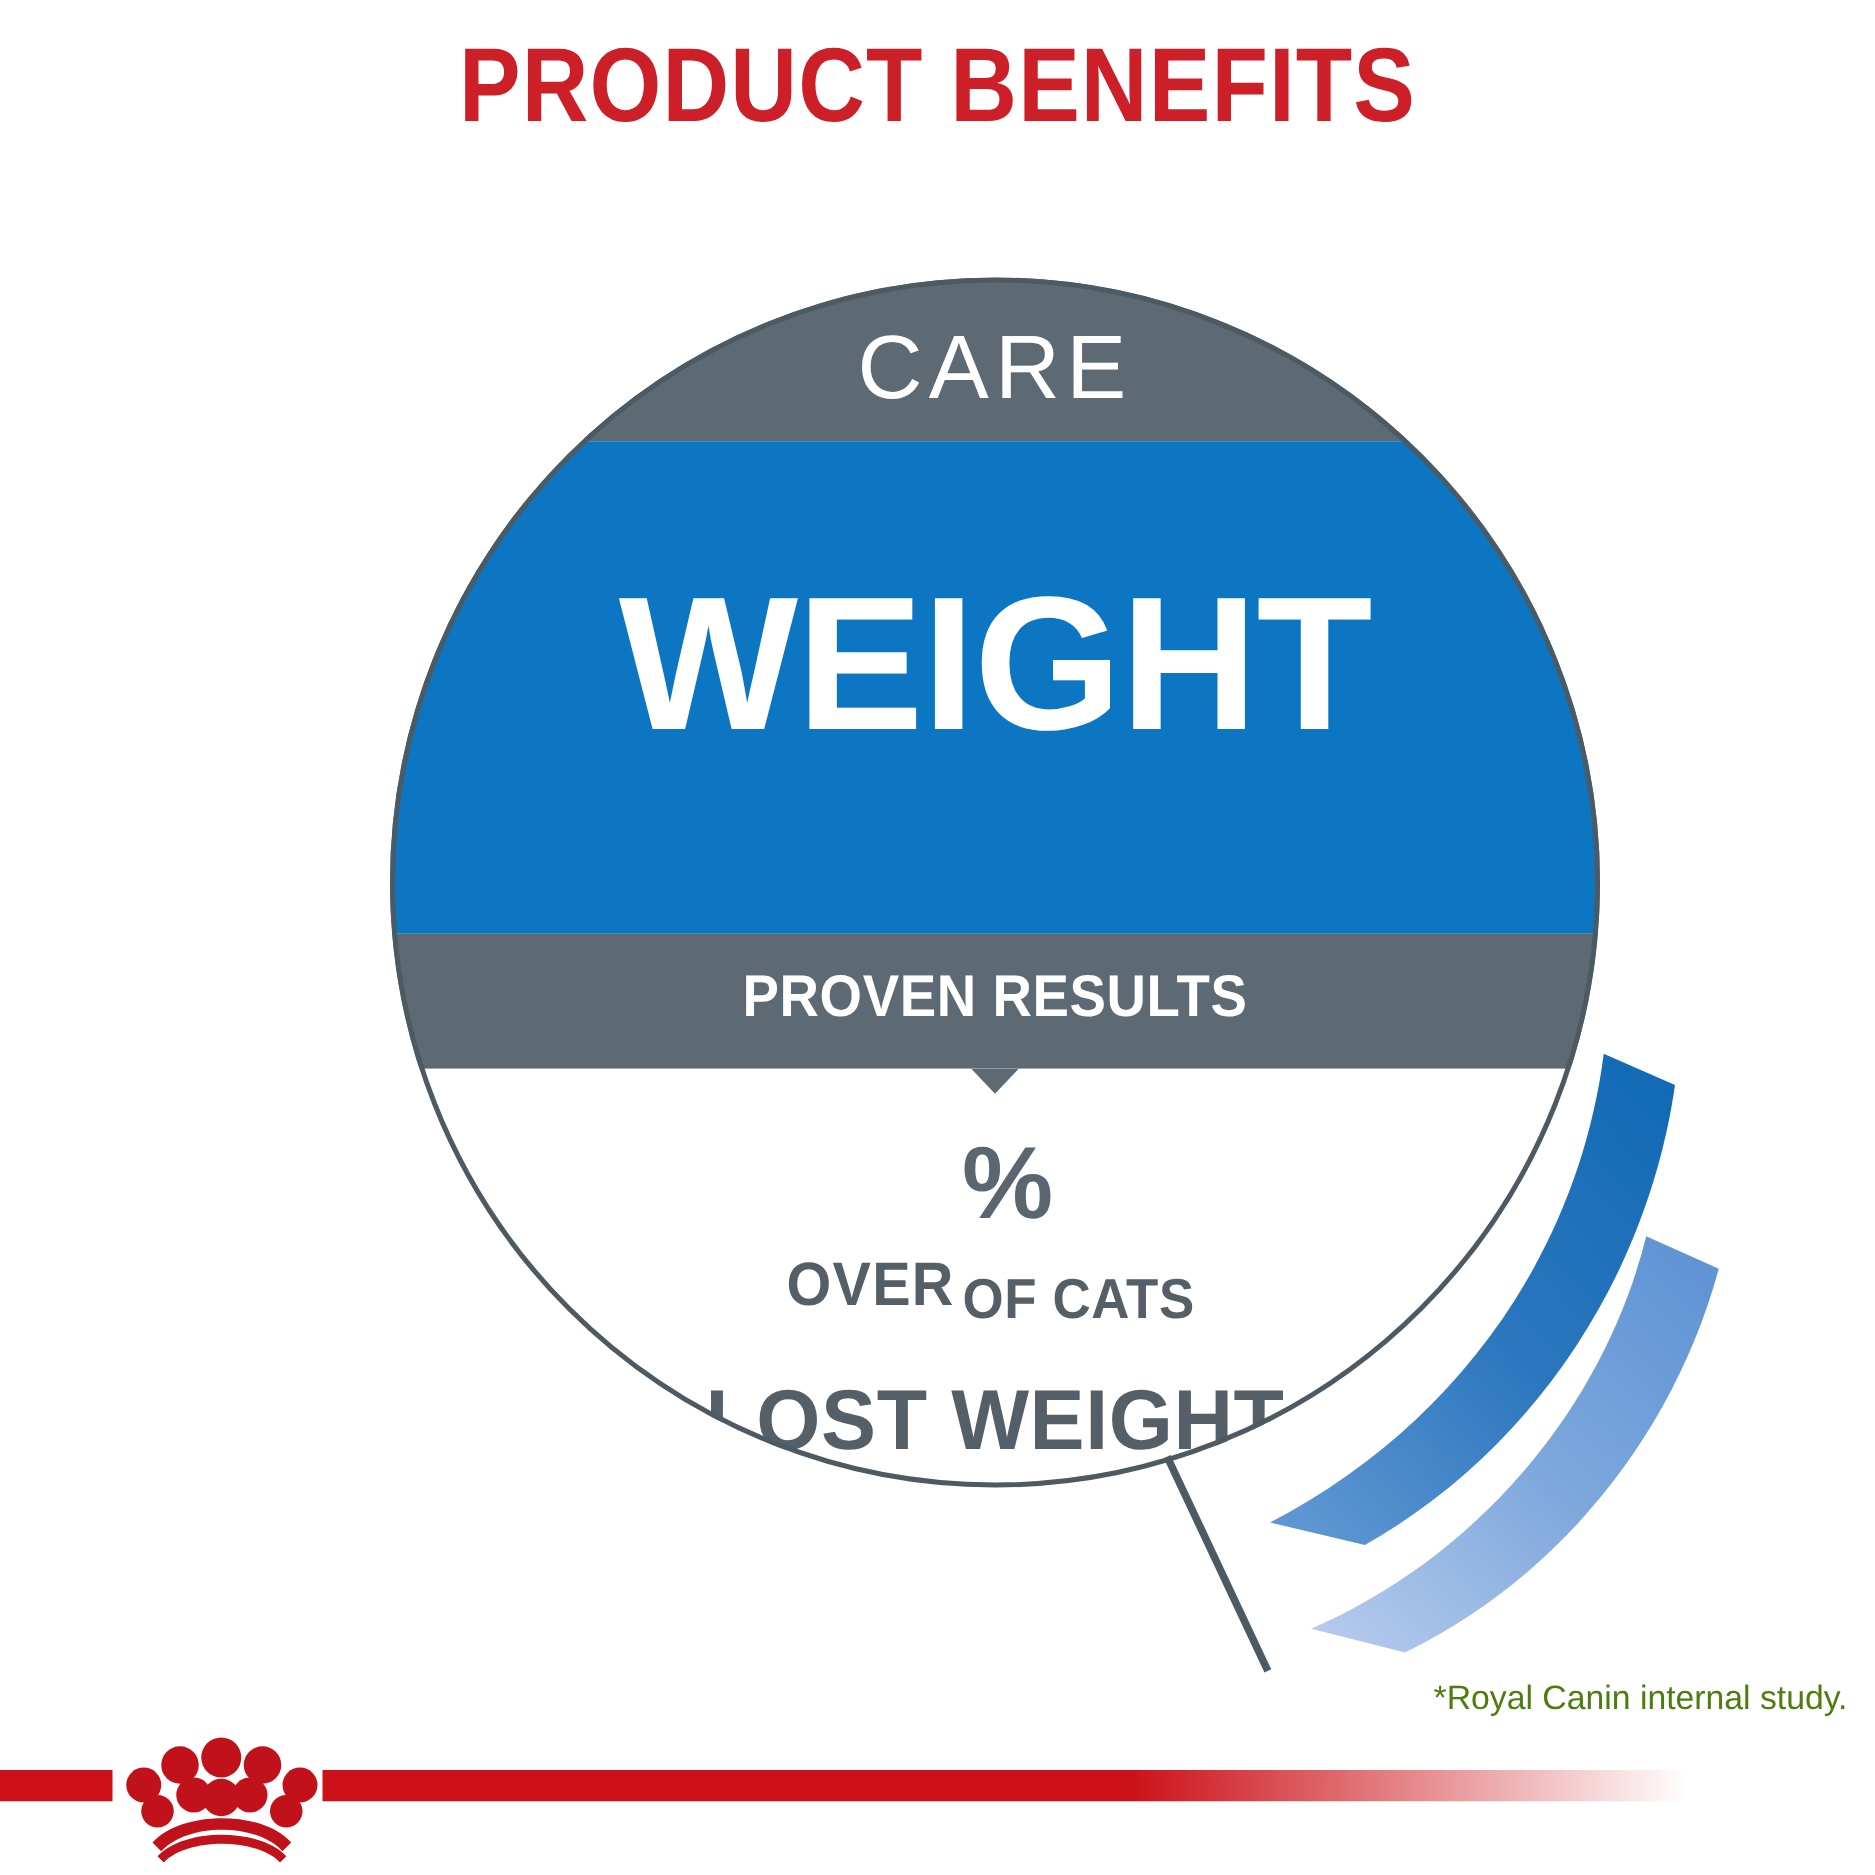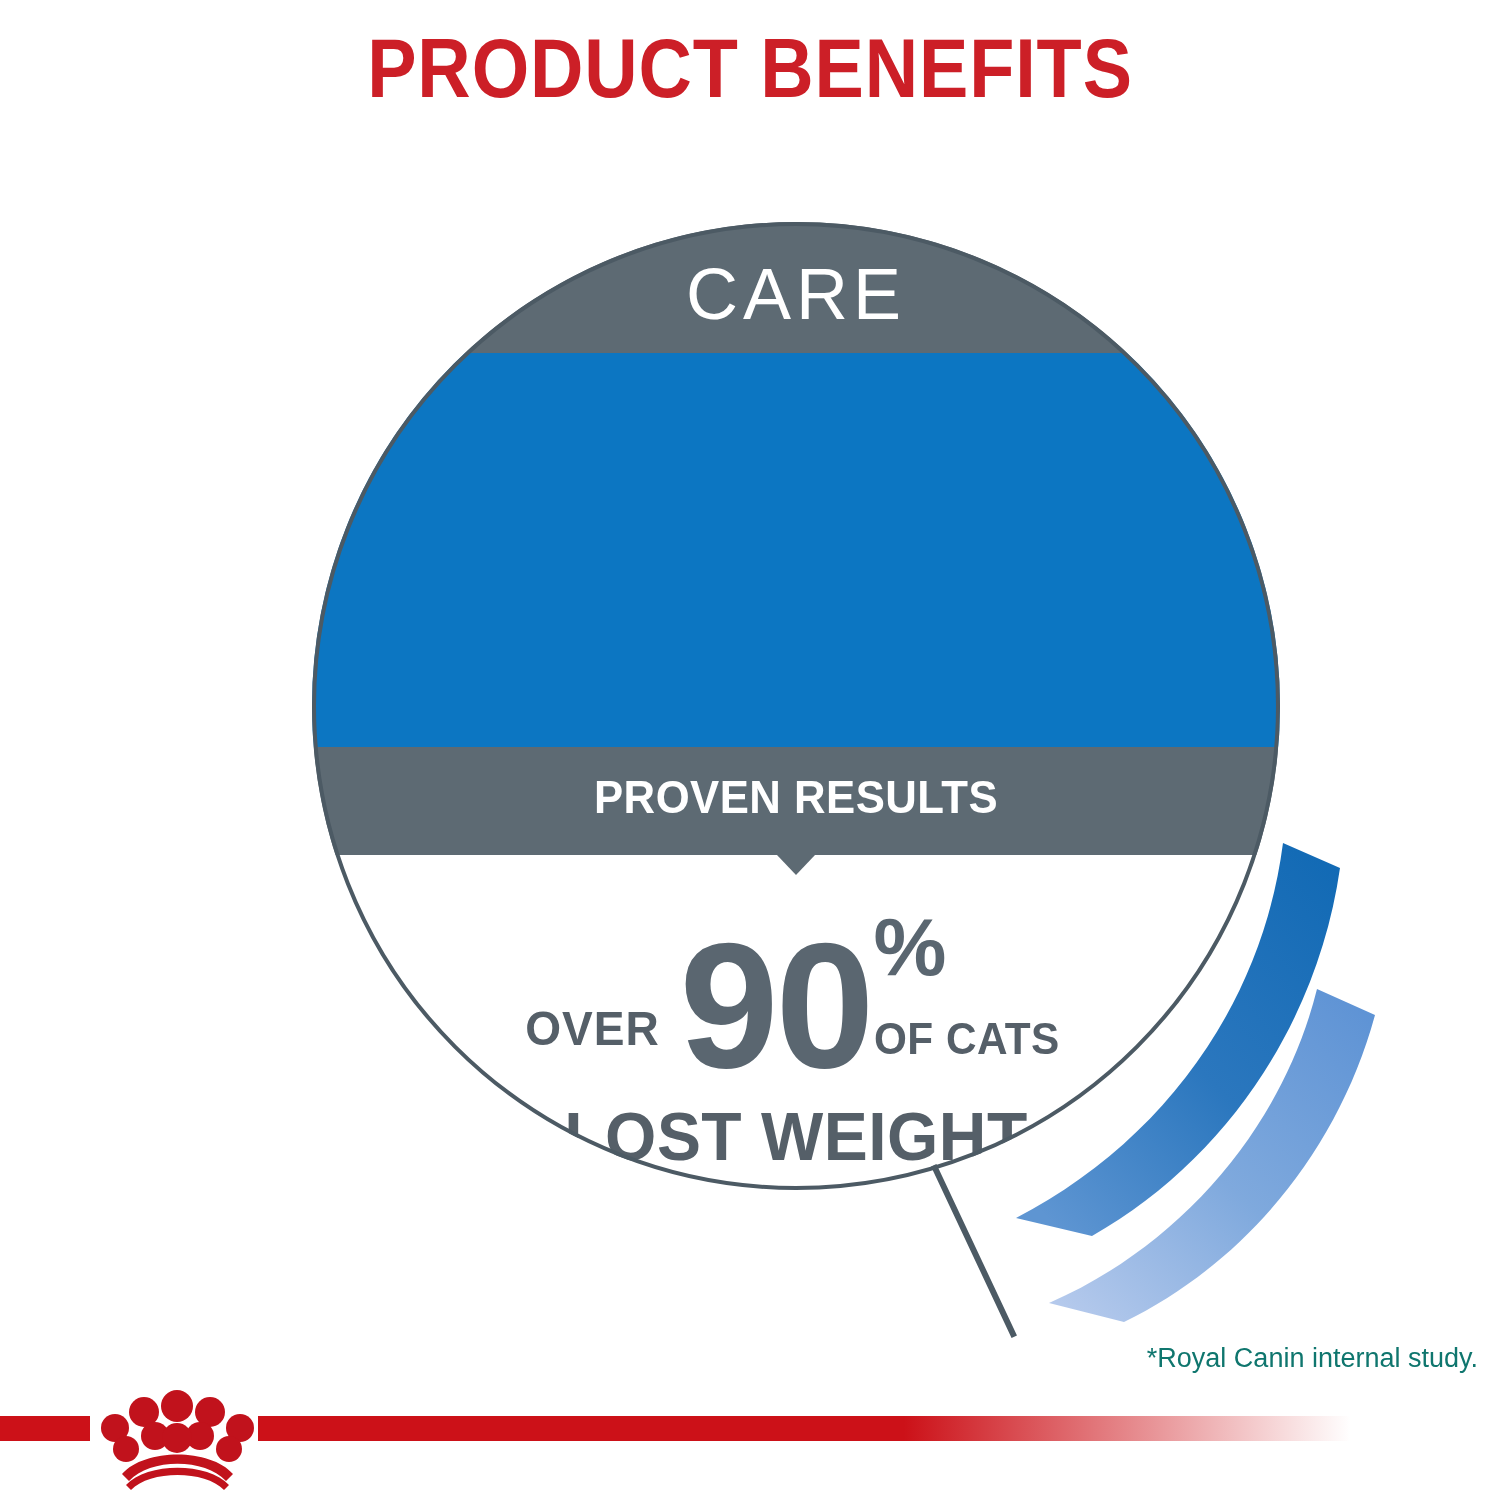--- a/index.html
+++ b/index.html
@@ -218,21 +218,21 @@
     width: 1500px;
     height: 1500px;
     pointer-events: none;
   }
 
   
   .footnote {
     position: absolute;
     right: 22px;
     top: 1345px;
-    color: #0f766e;
+    color: #4d7c0f;
     font-size: 27px;
     line-height: 1;
     white-space: nowrap;
   }
 
   
   .footer {
     position: absolute;
     left: 0;
     top: 1394px;
@@ -272,28 +272,28 @@
 
   <div class="badge">
     <div class="badge-clip">
       <div class="band-care"></div>
       <div class="band-main"></div>
       <div class="band-proven"></div>
       <div class="band-bottom"></div>
 
       <div class="care-label">CARE</div>
 
+      <div class="weight-label">WEIGHT</div>
 
       <div class="proven-label">PROVEN RESULTS</div>
 
       <div class="notch"></div>
 
       <div class="stat-row">
         <span class="stat-over">OVER</span>
-        <span class="stat-90">90</span>
         <span class="stat-right">
           <span class="stat-pct">%</span>
           <span class="stat-ofcats">OF CATS</span>
         </span>
       </div>
 
       <div class="lost-weight">LOST WEIGHT</div>
 
       <div class="in-months">IN 2 MONTHS*</div>
     </div>

